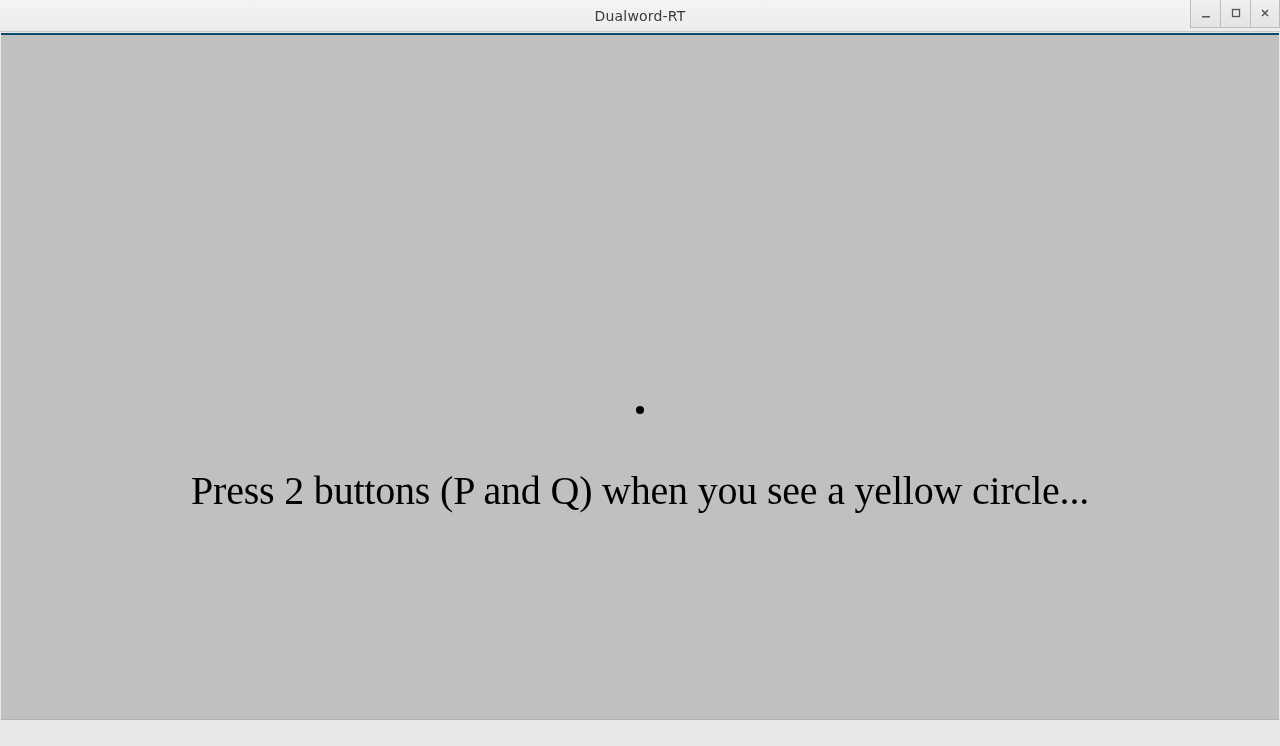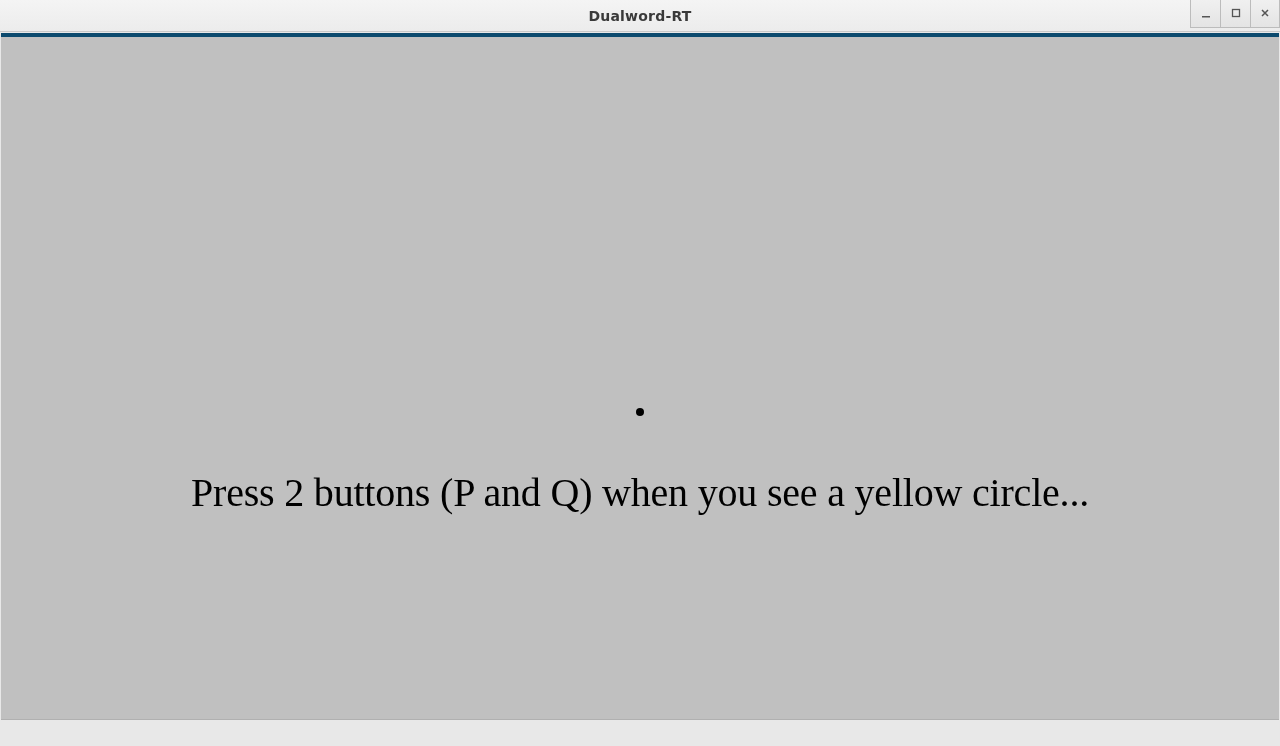--- a/index.html
+++ b/index.html
@@ -26,21 +26,21 @@
       align-items: center;
       position: relative;
       flex-shrink: 0;
     }
 
     .titlebar-title {
       position: absolute;
       left: 50%;
       transform: translateX(-50%);
       font-size: 14px;
-      font-weight: bold;
+      font-weight: normal;
       color: #3a3a3a;
       letter-spacing: 0.2px;
     }
 
     .window-controls {
       position: absolute;
       right: 0;
       top: 0;
       height: 28px;
       display: flex;
@@ -73,21 +73,21 @@
       flex: 1;
       padding: 1px 0 0 0;
       background: #e8e8e8;
       display: flex;
       flex-direction: column;
     }
 
     .content {
       flex: 1;
       background: #c0c0c0;
-      border-top: 4px solid #0c4a6e;
+      border-top: 2px solid #0c4a6e;
       border-bottom: 1px solid #b0b0b0;
       margin: 0 1px;
       display: flex;
       flex-direction: column;
       align-items: center;
       justify-content: center;
       position: relative;
     }
 
     .dot {

